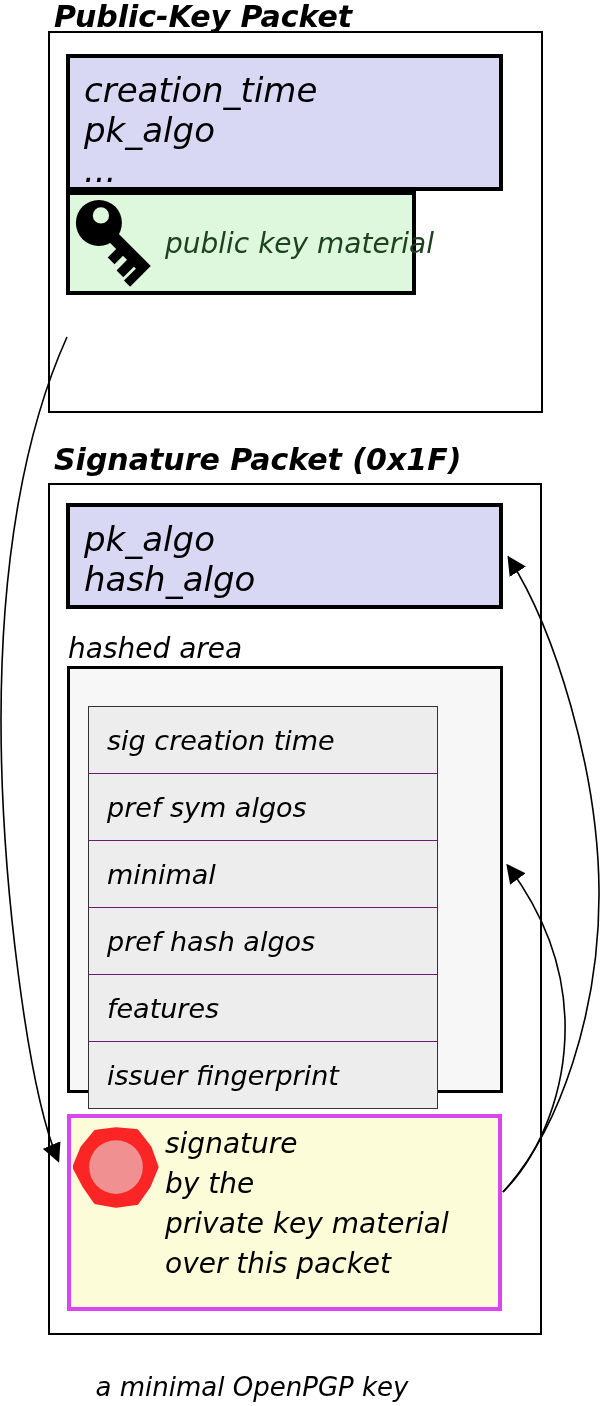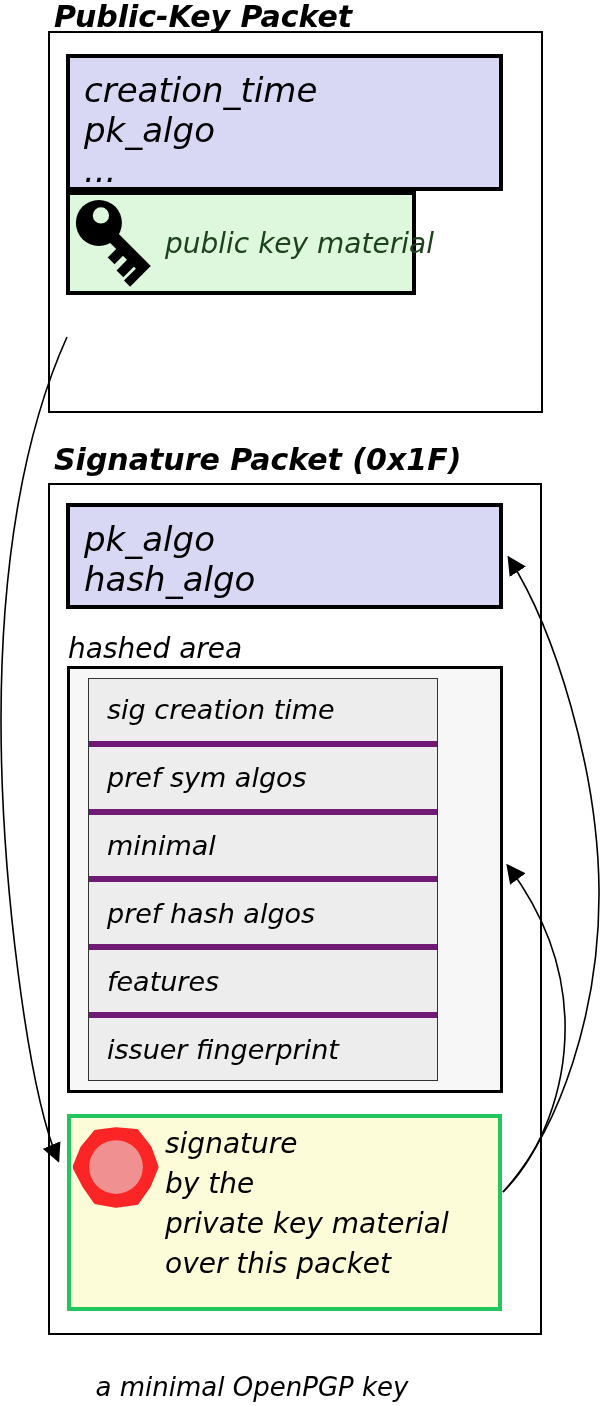--- a/index.html
+++ b/index.html
@@ -32,31 +32,31 @@
     position:absolute;left:95px;top:48px;transform:translateY(-50%);
     font-size:28px;color:var(--greentext,#1d421d);white-space:nowrap;
   }
   #key-svg{position:absolute;left:2px;top:2px;}
   #hashed-label{left:68px;top:632px;font-size:28px;line-height:34px;}
   #hashed-box{
     left:67px;top:666px;width:436px;height:427px;box-sizing:border-box;
     background:var(--hashedbg,#f7f7f7);border:3px solid #000;
   }
   #subpacket-list{
-    left:88px;top:678px;width:350px;height:403px;box-sizing:border-box;
+    left:88px;top:706px;width:350px;height:403px;box-sizing:border-box;
     border:1px solid #333;display:flex;flex-direction:column;
   }
   .subpacket-row{
-    flex:1;background:var(--rowbg,#ededed);border-top:6px solid #701a75;
+    flex:1;background:var(--rowbg,#ededed);border-top:1px solid #701a75;
     display:flex;align-items:center;padding-left:18px;font-size:27px;
   }
   .subpacket-row:first-child{border-top:none;}
   #sig-box{
     left:67px;top:1114px;width:435px;height:197px;box-sizing:border-box;
-    background:var(--yellow,#fcfcd8);border:4px solid #22c55e;
+    background:var(--yellow,#fcfcd8);border:4px solid #d946ef;
   }
   #sig-text{
     position:absolute;left:94px;top:6px;font-size:28px;line-height:40px;white-space:nowrap;
   }
   #seal-svg{position:absolute;left:2px;top:6px;}
   #caption{left:0;top:1372px;width:504px;text-align:center;font-size:26px;}
   #arrow-overlay{position:absolute;left:0;top:0;pointer-events:none;}
 </style>
 </head>
 <body>

